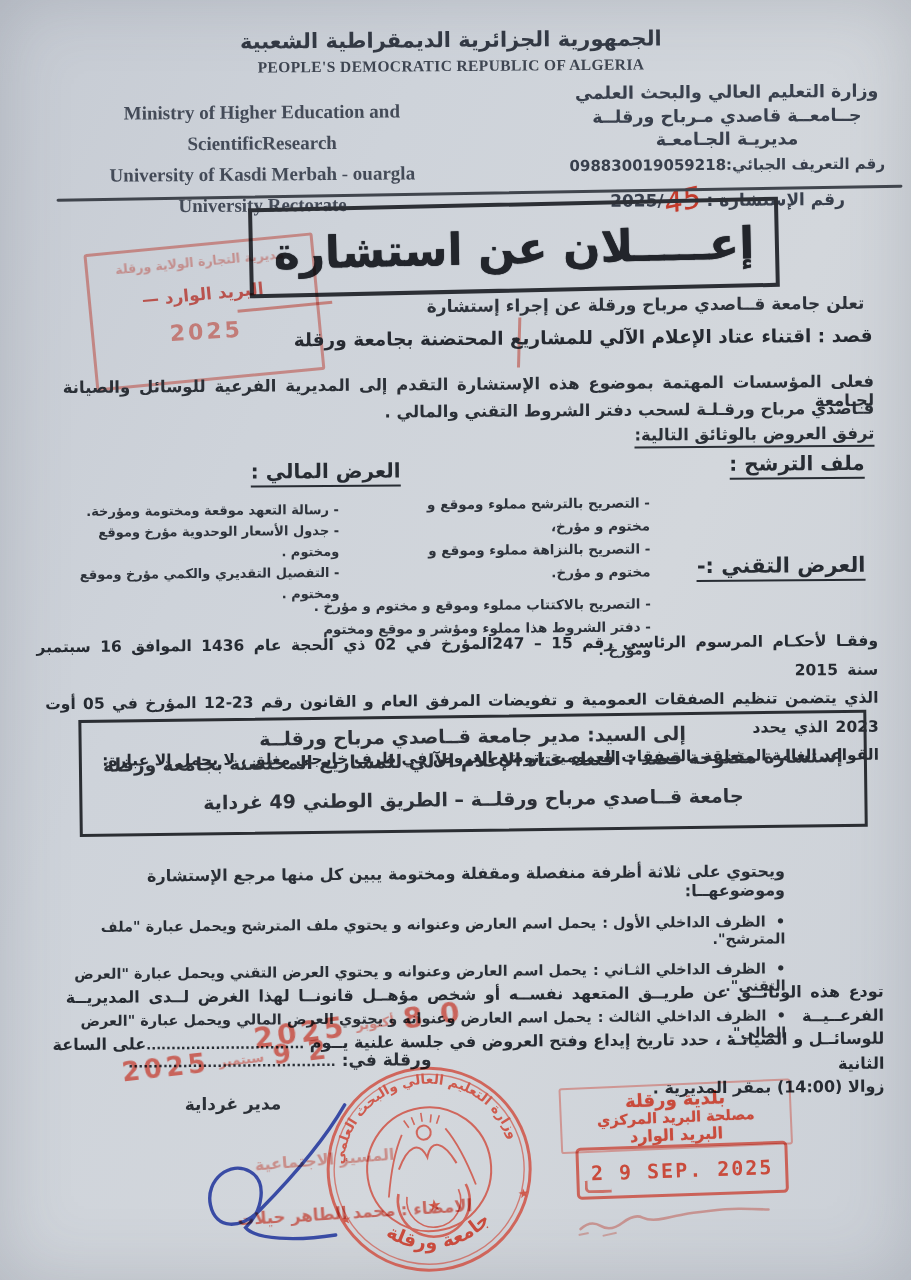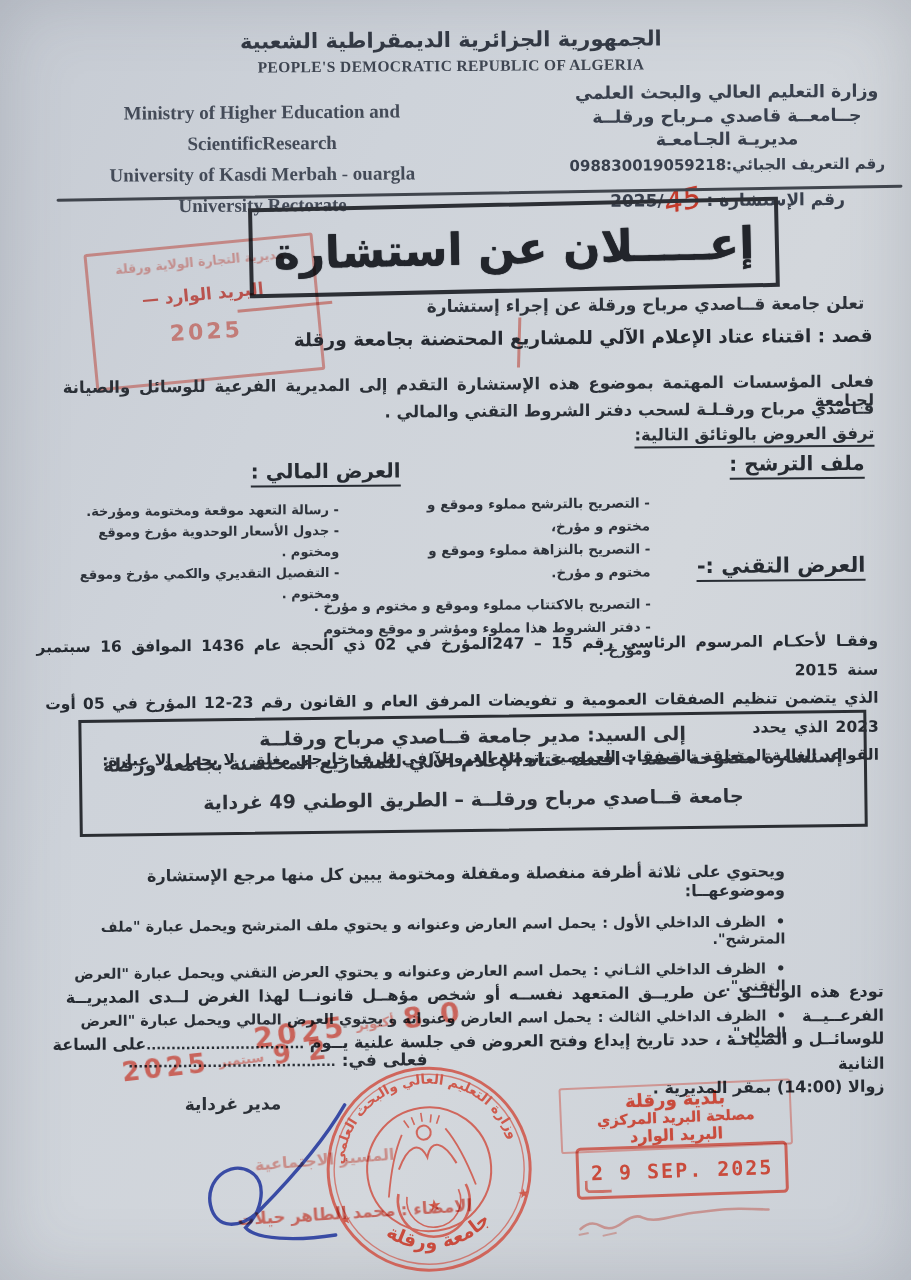--- a/index.html
+++ b/index.html
@@ -220,21 +220,21 @@
       <div class="d3">زوالا (14:00) بمقر المديرية  .</div>
     </div>
 
     <div class="abs date-stamp stamp-date1 stampish">
       <span class="num">0 8</span>
       <span class="month">أكتوبر</span>
       <span class="num">2025</span>
     </div>
 
     <div class="abs place-line">
-      <span>فعلى  في:</span>
+      <span>ورقلة  في:</span>
       <span class="dots">..........................................</span>
     </div>
     <div class="abs date-stamp stamp-date2 stampish">
       <span class="num">2 9</span>
       <span class="month">سبتمبر</span>
       <span class="num">2025</span>
     </div>
 
     <div class="abs dir-title">مدير غرداية</div>
     <div class="abs faint-line stampish">المسير الاجتماعية</div>

